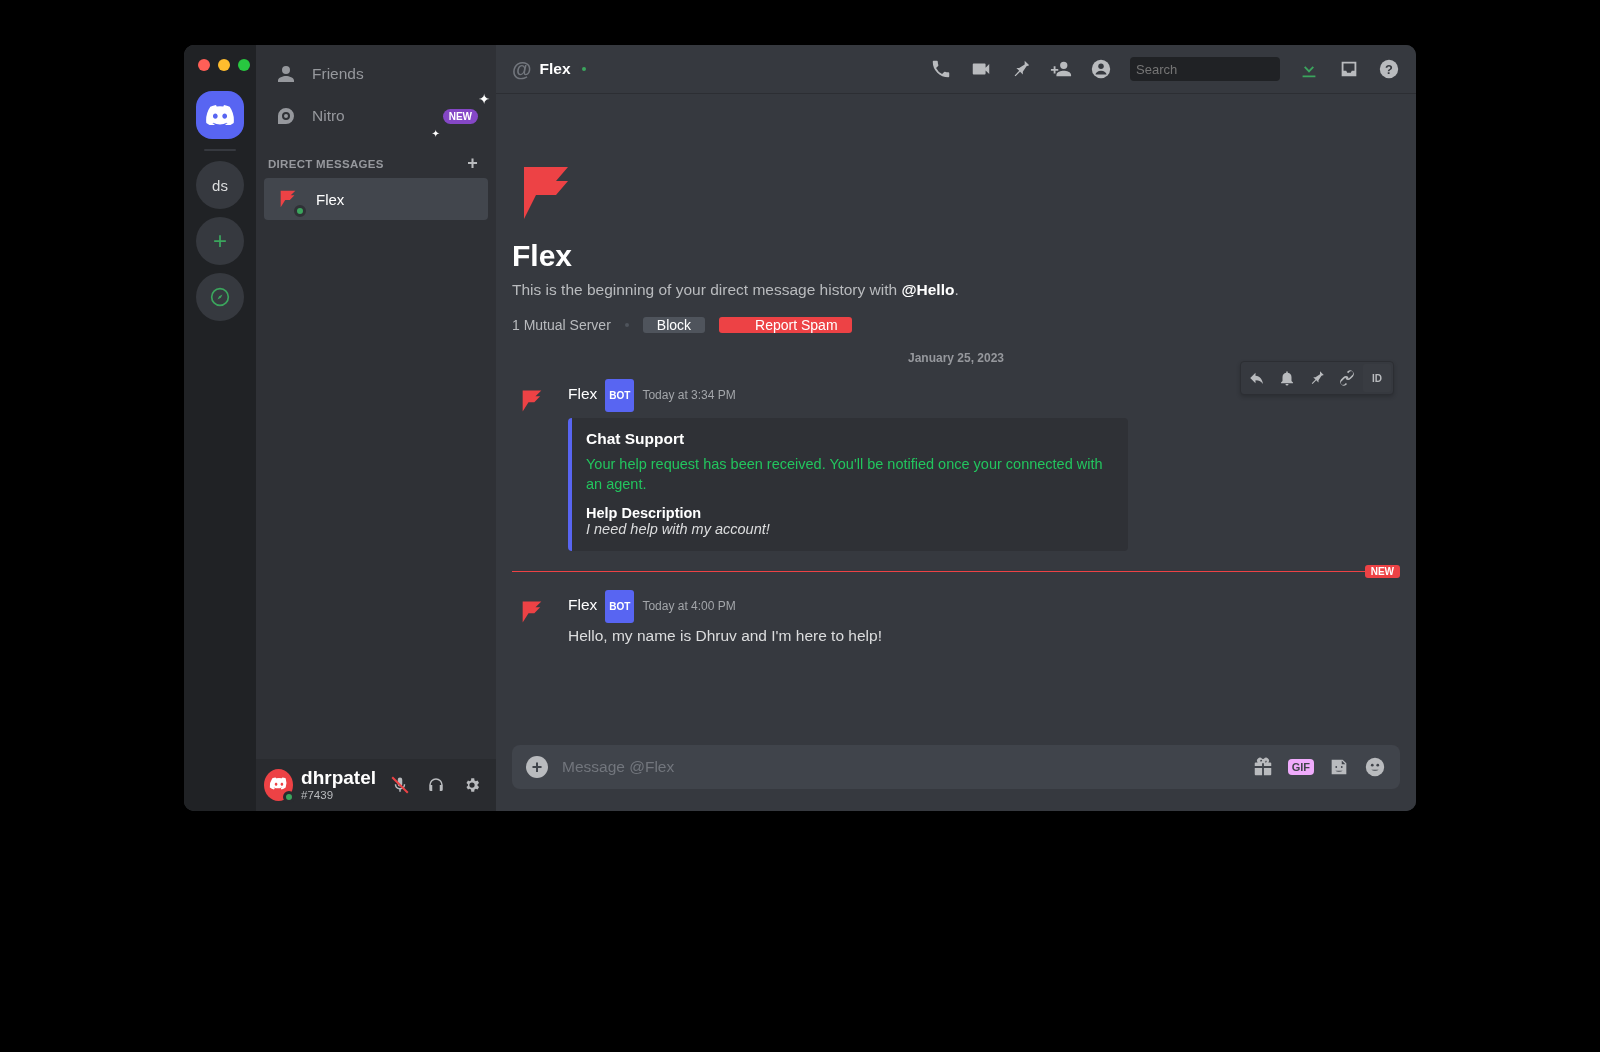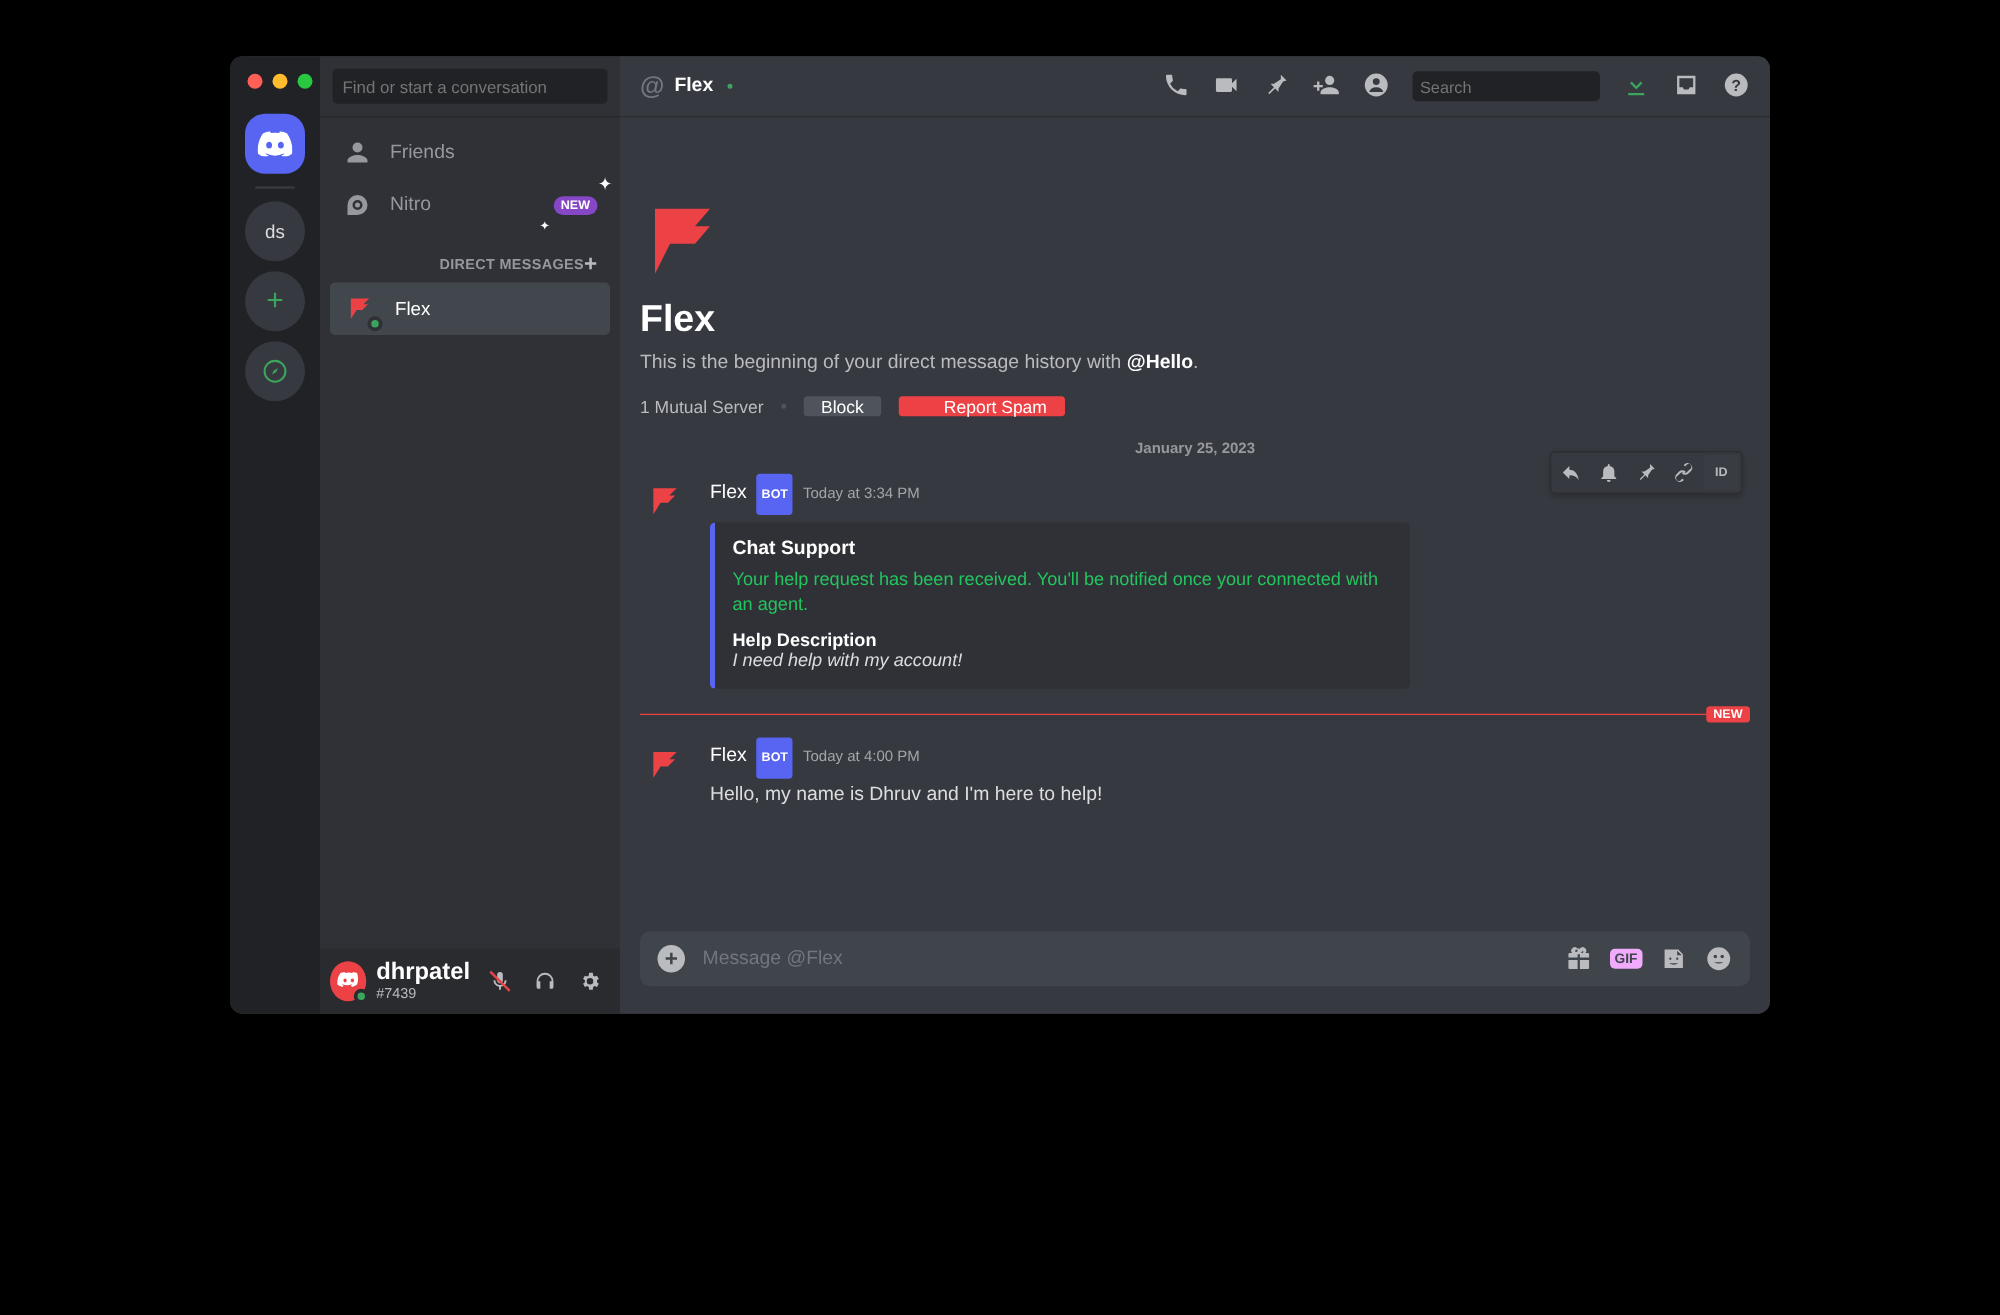--- a/index.html
+++ b/index.html
@@ -83,22 +83,22 @@
   border-radius: 4px; color: #96989d; font-size: 15.5px; font-weight: 500;
   cursor: pointer;
 }
 .dm-nav-item .nitro-badge {
   margin-left: auto; background: #8547c6; color: #fff;
   font-size: 10px; font-weight: 700; padding: 2px 6px; border-radius: 8px;
   position: relative;
 }
 .sparkle { position: absolute; color: #fff; font-size: 14px; }
 .dm-header {
-  display: flex; align-items: center; justify-content: flex-end;
-  padding: 16px 18px 4px 26px;
+  display: flex; align-items: center; justify-content: space-between;
+  padding: 16px 18px 4px 12px;
   color: #96989d; font-size: 11.5px; font-weight: 600; letter-spacing: .3px;
 }
 .dm-header .plus { font-size: 18px; cursor: pointer; color: #b9bbbe; }
 .dm-item {
   display: flex; align-items: center; gap: 12px;
   height: 42px; margin: 0 8px; padding: 0 8px;
   border-radius: 4px; cursor: pointer;
   color: #fff; font-size: 15px; font-weight: 500;
 }
 .dm-item.active { background: #42464d; }
@@ -123,21 +123,21 @@
 .mic-muted::after { content:""; position:absolute; width:22px; height:2px; background:#ed4245; transform:rotate(45deg); }
 
 
 .main { flex:1; display:flex; flex-direction:column; background:#36393f; }
 .titlebar {
   height:48px; display:flex; align-items:center; padding:0 16px; gap:8px;
   box-shadow: 0 1px 0 rgba(4,4,5,.2);
 }
 .titlebar .at { color:#72767d; font-size:20px; font-weight:600; }
 .titlebar .title { color:#fff; font-size:15.5px; font-weight:600; }
-.titlebar-actions { margin-left:auto; display:flex; align-items:flex-start; gap:18px; }
+.titlebar-actions { margin-left:auto; display:flex; align-items:center; gap:18px; }
 .tb-ico { color:#b9bbbe; cursor:pointer; display:flex; }
 .tb-search { background:#202225; border-radius:4px; height:24px; width:150px; display:flex; align-items:center; padding:0 6px; }
 .tb-search input { flex:1; background:transparent; border:none; color:#a3a6aa; font-size:13px; }
 .tb-dl { color:#3ba55d; }
 
 
 .chat { flex:1; overflow-y:auto; padding: 16px 16px 0 16px; position:relative; }
 .hero { padding: 50px 0 0 0; }
 .hero-logo { width:68px; height:68px; display:flex; align-items:center; justify-content:center; margin-bottom:12px; }
 .hero-logo svg { width:68px; height:68px; }
@@ -213,23 +213,20 @@
     <div class="server-pill add">+</div>
     <div class="server-pill explore">
       <svg width="20" height="20" viewBox="0 0 24 24">
           <circle cx="12" cy="12" r="10" fill="none" stroke="#3ba55d" stroke-width="2"></circle>
           <path fill="#3ba55d" d="m15 9-4 2-2 4 4-2 2-4z"></path>
         </svg>
     </div>
   </div>
 
   <div class="sidebar">
-    <div class="searchbar">
-      <input class="searchbar-input" placeholder="Find or start a conversation" style="">
-    </div>
     <div class="dm-nav">
       <div class="dm-nav-item">
         <svg width="24" height="24" viewBox="0 0 24 24" fill="currentColor">
             <path d="M12 12a4 4 0 1 0-4-4 4 4 0 0 0 4 4Zm0 2c-3 0-8 1.5-8 4.5V20h16v-1.5c0-3-5-4.5-8-4.5Z"></path>
           </svg>
         <span>Friends</span>
       </div>
       <div class="dm-nav-item" style="position:relative;">
         <svg width="24" height="24" viewBox="0 0 24 24" fill="currentColor">
             <path d="M4 12a8 8 0 1 1 8 8H4v-8Zm8-4a4 4 0 1 0 4 4 4 4 0 0 0-4-4Zm0 2a2 2 0 1 1-2 2 2 2 0 0 1 2-2Z"></path>

